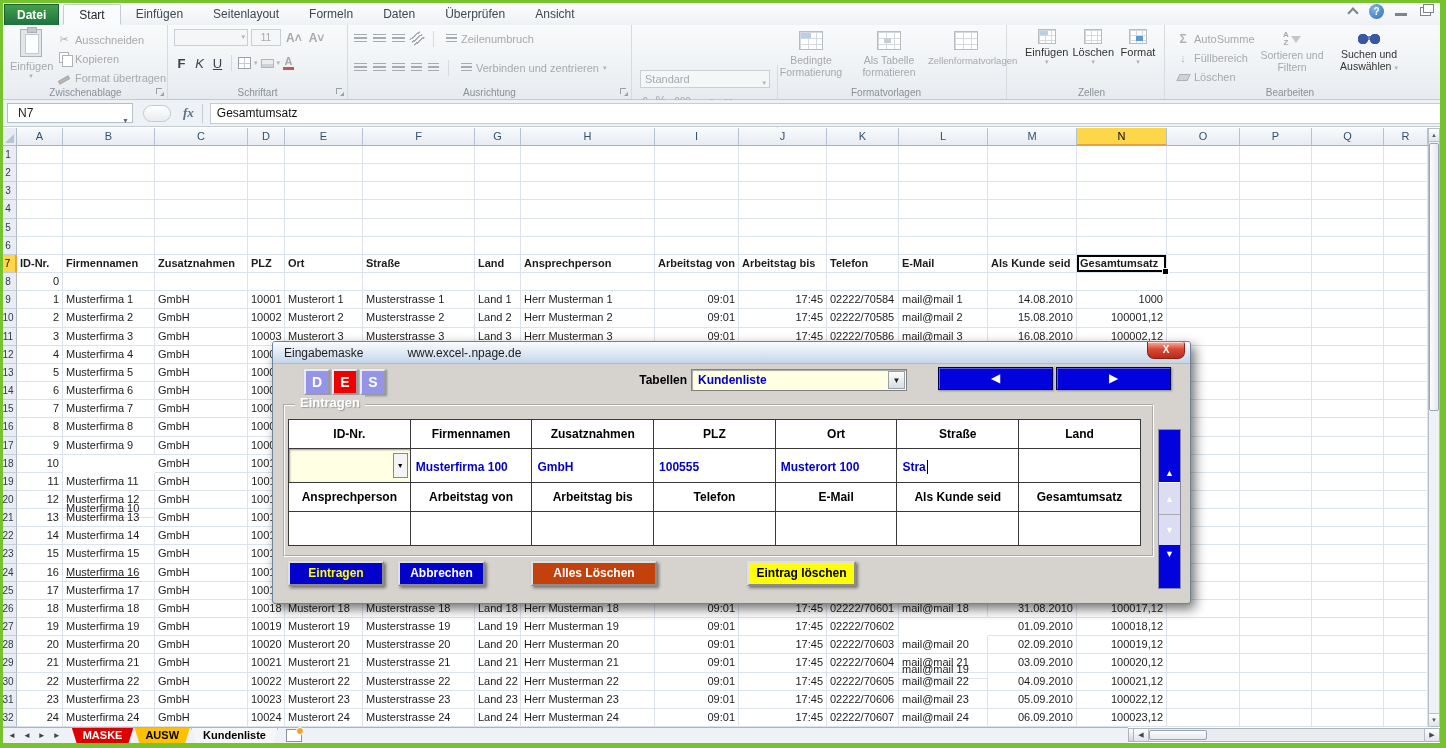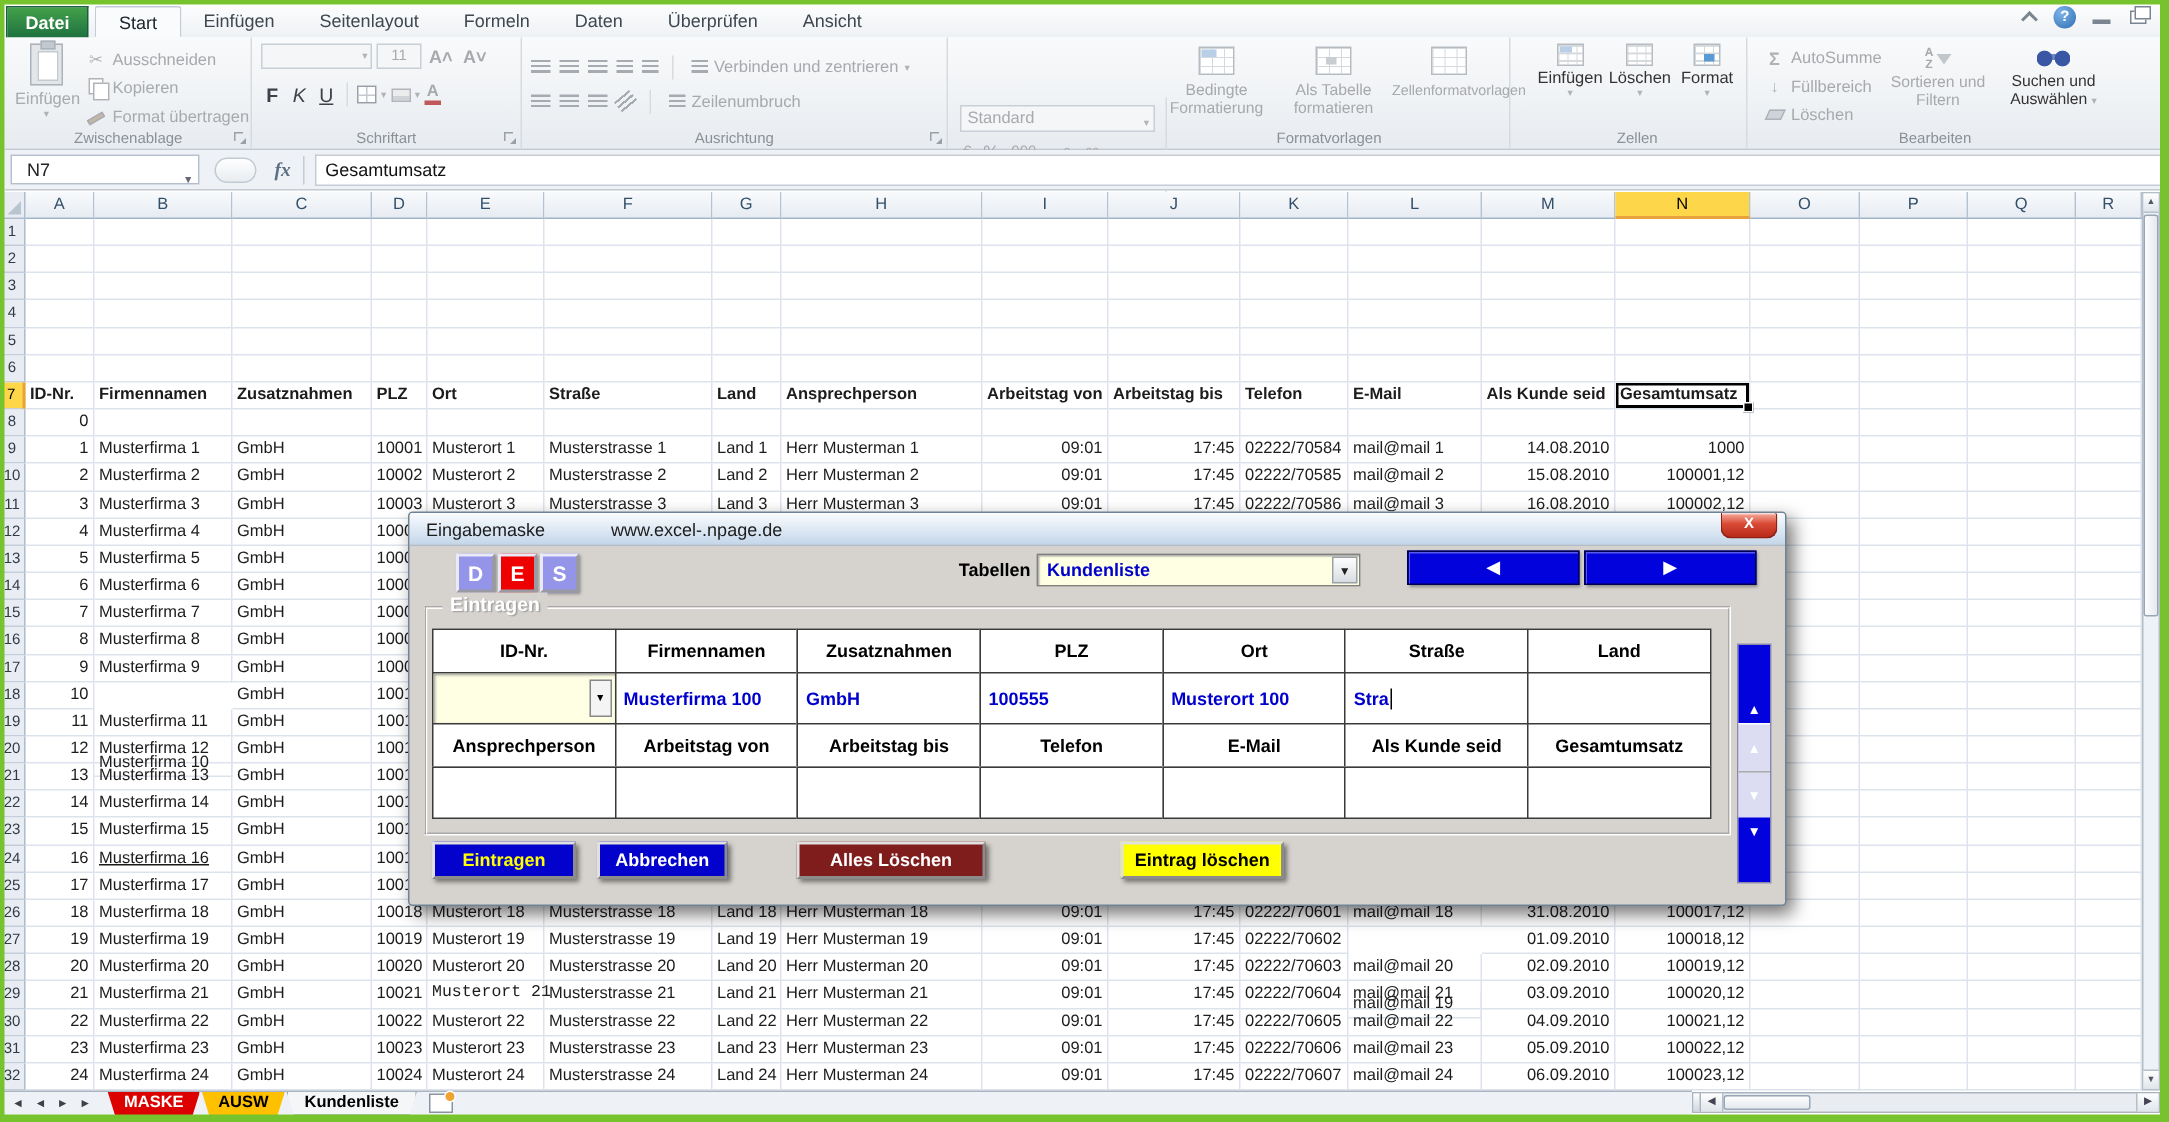--- a/index.html
+++ b/index.html
@@ -297,42 +297,42 @@
         <div>
             <div class="fca">A</div>
             <div class="fcbar"></div>
           </div>
       </div>
       <div class="glabel">Schriftart</div>
       <div class="launcher"></div>
     </div>
 
     <div class="rgroup" style="left:345px;width:284px;">
+      <div class="frow" style="gap:6px;">
+        <div class="bars"></div>
+        <div class="bars"></div>
+        <div class="bars"></div>
+        <div class="bars" style="transform:rotate(-40deg);"></div>
+        <div class="vsep"></div>
+        <div class="sitem">
+            <div class="bars c"></div>
+            <span>Zeilenumbruch</span>
+          </div>
+      </div>
       <div class="frow" style="gap:6px;padding-top:10px;">
         <div class="bars"></div>
         <div class="bars"></div>
         <div class="bars"></div>
         <div class="bars c"></div>
         <div class="bars c"></div>
         <div class="vsep"></div>
         <div class="sitem">
             <div class="bars c"></div>
             <span>Verbinden und zentrieren</span>
             <span class="mini">▾</span>
-          </div>
-      </div>
-      <div class="frow" style="gap:6px;">
-        <div class="bars"></div>
-        <div class="bars"></div>
-        <div class="bars"></div>
-        <div class="bars" style="transform:rotate(-40deg);"></div>
-        <div class="vsep"></div>
-        <div class="sitem">
-            <div class="bars c"></div>
-            <span>Zeilenumbruch</span>
           </div>
       </div>
       <div class="glabel">Ausrichtung</div>
       <div class="launcher"></div>
     </div>
 
     <div class="rgroup" style="left:629px;width:146px;margin-top:40px;">
       <div class="numfmt">Standard</div>
       <div class="nrow">
         <span class="nic">€</span>
@@ -1042,21 +1042,21 @@
         <div class="gc" style="width: 72px;"></div>
         <div class="gc" style="width: 72px;"></div>
         <div class="gc" style="width: 44px;"></div>
       </div>
       <div class="grow">
         <div class="rh">29</div>
         <div class="gc r" style="width: 46px;"><span>21</span></div>
         <div class="gc" style="width: 92px;"><span>Musterfirma 21</span></div>
         <div class="gc" style="width: 93px;"><span>GmbH</span></div>
         <div class="gc r" style="width: 37px;"><span>10021</span></div>
-        <div class="gc" style="width: 78px; font-family: Liberation Mono, monospace;"><span>Musterort 21</span></div>
+        <div class="gc" style="width: 78px;"><span>Musterort 21</span></div>
         <div class="gc" style="width: 112px;"><span>Musterstrasse 21</span></div>
         <div class="gc" style="width: 46px;"><span>Land 21</span></div>
         <div class="gc" style="width: 134px;"><span>Herr Musterman 21</span></div>
         <div class="gc r" style="width: 84px;"><span>09:01</span></div>
         <div class="gc r" style="width: 88px;"><span>17:45</span></div>
         <div class="gc" style="width: 72px;"><span>02222/70604</span></div>
         <div class="gc" style="width: 89px;"><span>mail@mail 21</span></div>
         <div class="gc r" style="width: 89px;"><span>03.09.2010</span></div>
         <div class="gc r" style="width: 90px;"><span>100020,12</span></div>
         <div class="gc" style="width: 73px;"></div>
@@ -1218,21 +1218,21 @@
         <div class="dvcell"><span class="dval"></span></div>
         <div class="dvcell"><span class="dval"></span></div>
         <div class="dvcell"><span class="dval"></span></div>
         <div class="dvcell"><span class="dval"></span></div>
         <div class="dvcell"><span class="dval"></span></div>
       </div>
 
     <div id="dialog-buttons">
         <div class="dbtn" style="background: rgb(2, 2, 204); color: rgb(255, 255, 0); left: 15px; width: 96px;">Eintragen</div>
         <div class="dbtn" style="background: rgb(2, 2, 204); color: rgb(255, 255, 255); left: 125px; width: 87px;">Abbrechen</div>
-        <div class="dbtn" style="background: #7f1d1d; color: rgb(255, 255, 255); left: 258px; width: 126px;">Alles Löschen</div>
+        <div class="dbtn" style="background: #c2410c; color: rgb(255, 255, 255); left: 258px; width: 126px;">Alles Löschen</div>
         <div class="dbtn" style="background: rgb(255, 255, 0); color: rgb(0, 0, 0); left: 474px; width: 109px;">Eintrag löschen</div>
       </div>
     <div id="dialog-scrollbar">
         <div class="dsbseg">▲</div>
         <div class="dsbseg">▲</div>
         <div class="dsbseg">▼</div>
         <div class="dsbseg">▼</div>
       </div>
   </div>
 

